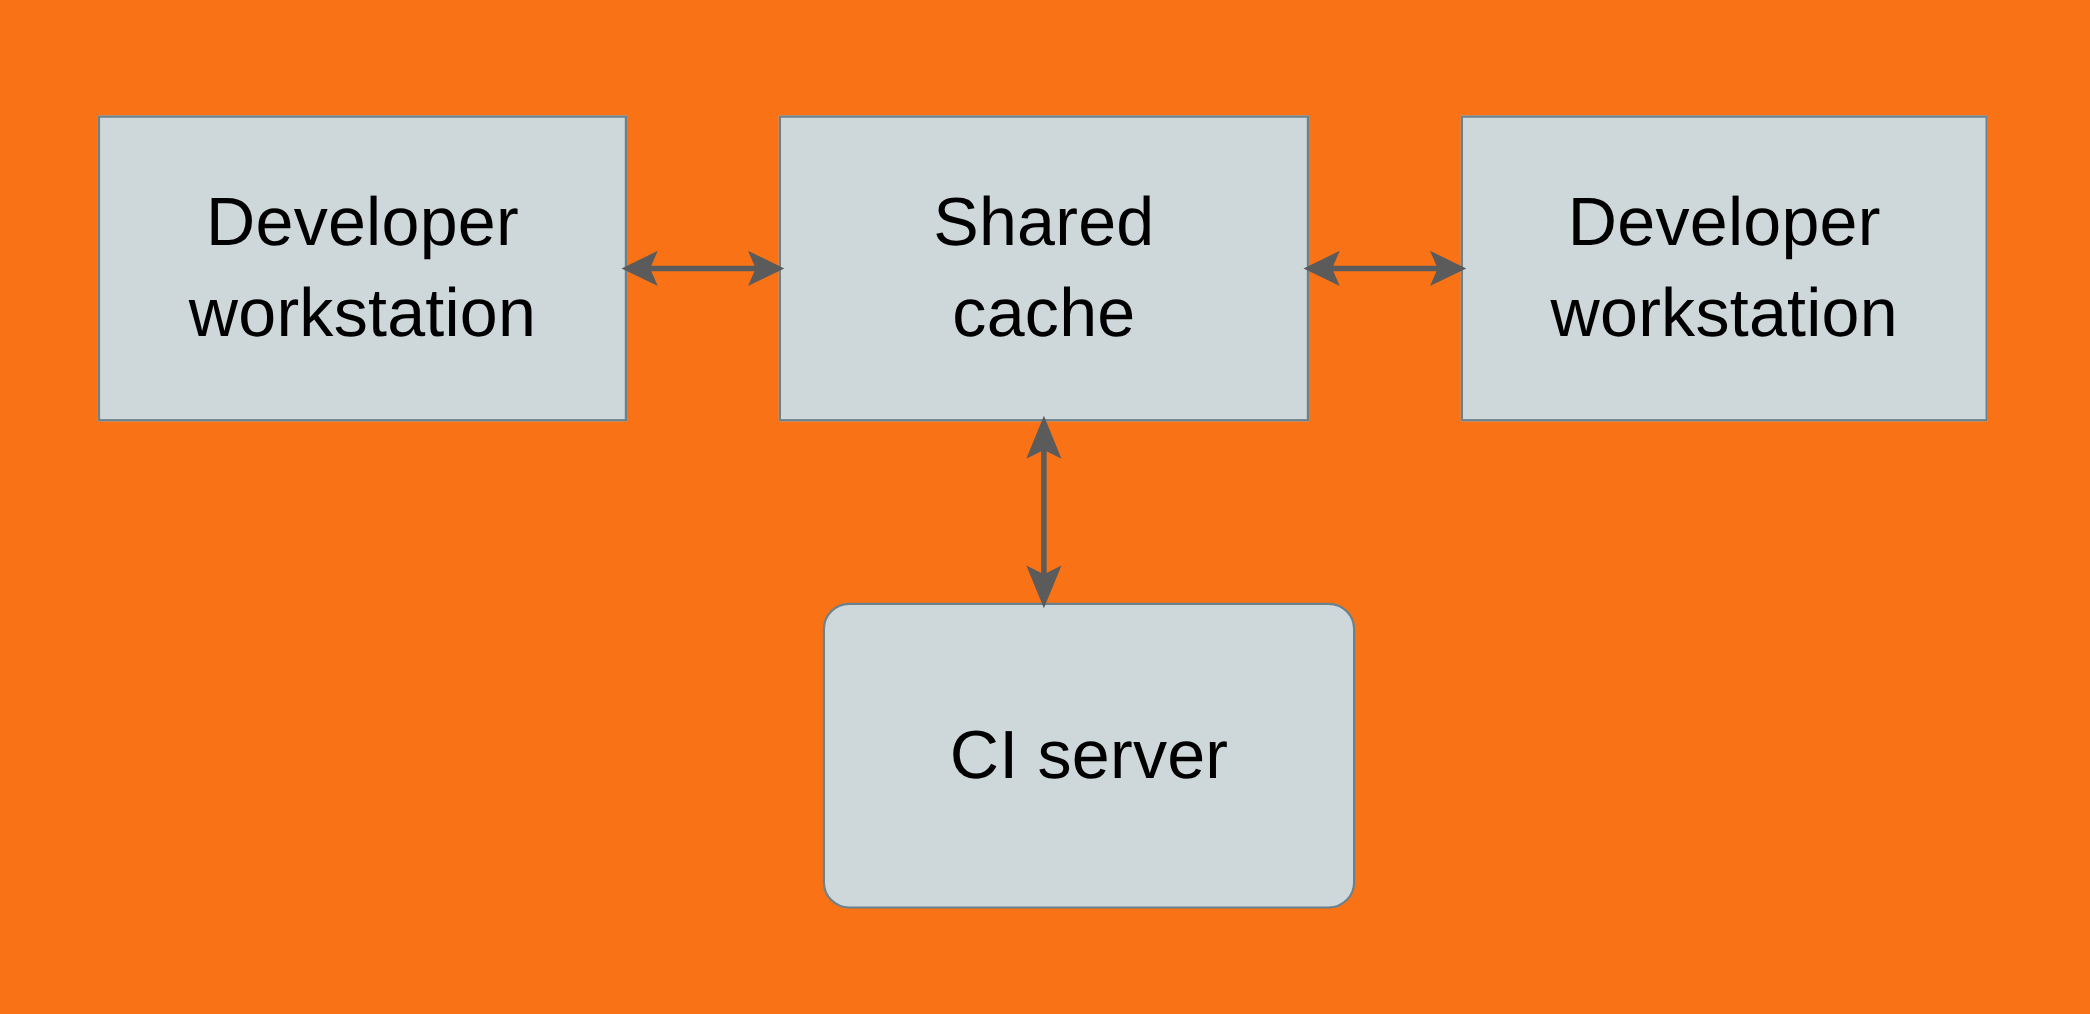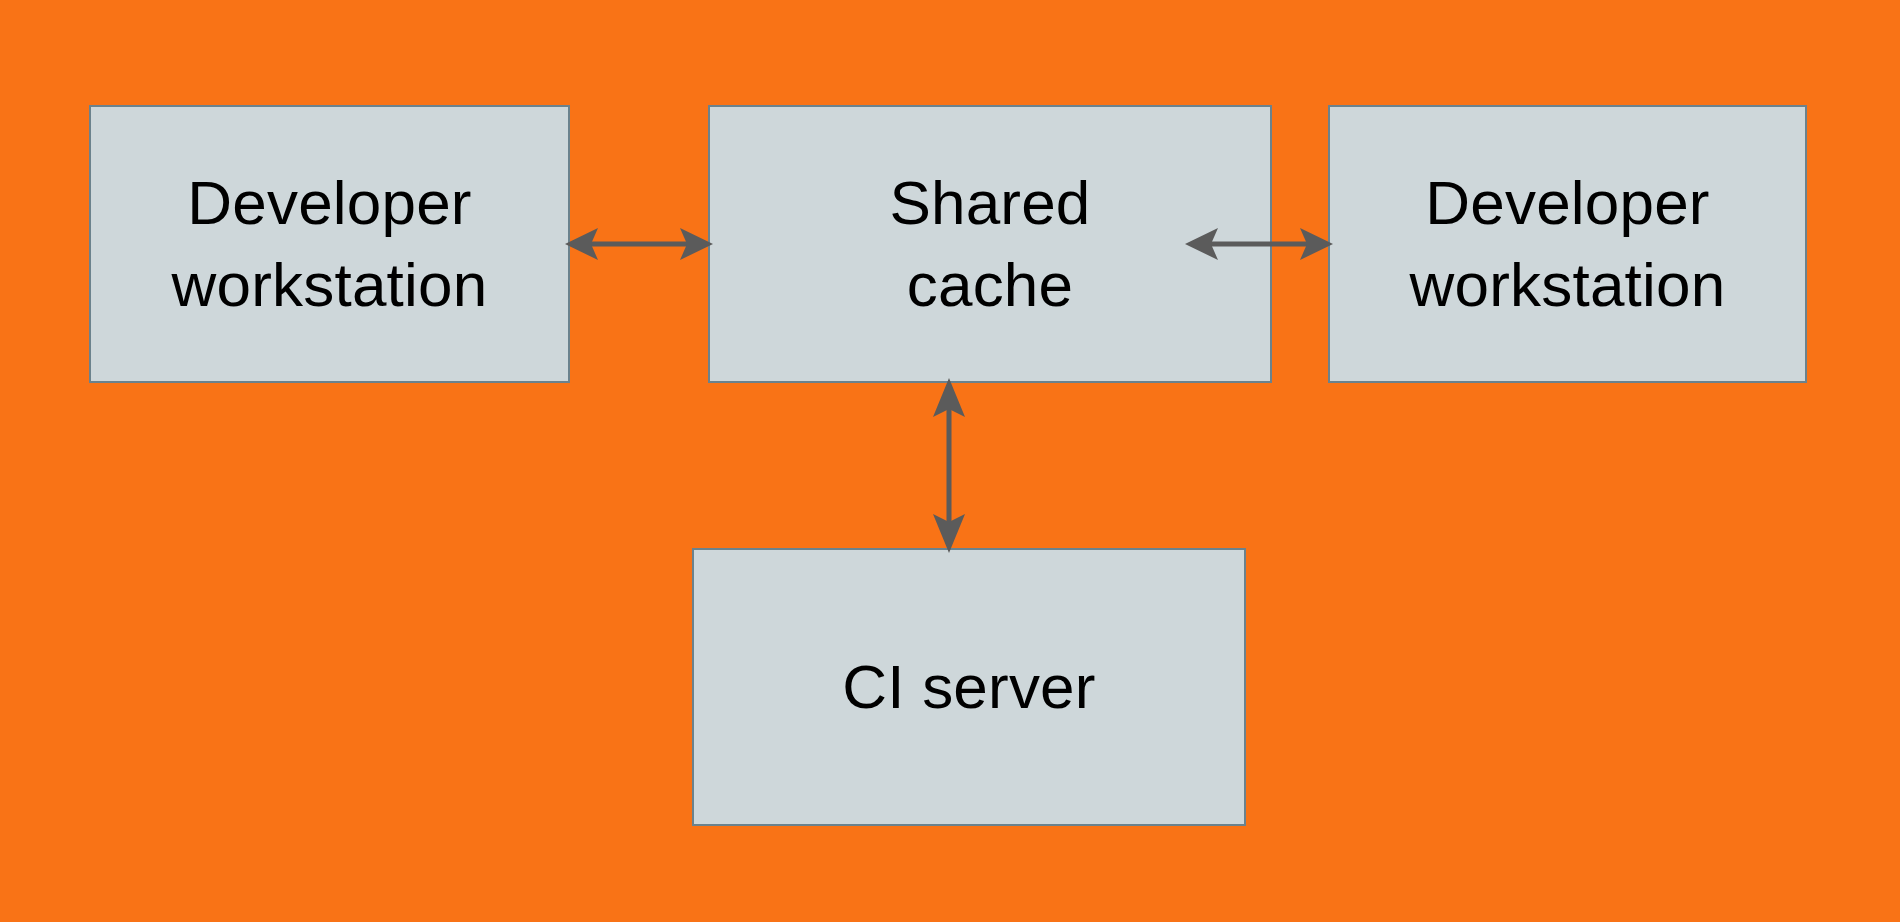--- a/index.html
+++ b/index.html
@@ -33,23 +33,23 @@
     line-height: 82px;
     color: #000000;
     font-weight: 400;
     letter-spacing: 0.2px;
     white-space: pre-line;
     padding: 0 4px;
   }
 
   
   #node-dev-left   { left: 89px;   top: 105px;  width: 481px; height: 278px; }
-  #node-cache      { left: 708px;  top: 105px;  width: 564px; height: 278px; }
+  #node-cache      { left: 708px;  top: 105px;  width: 482px; height: 278px; }
   #node-dev-right  { left: 1328px; top: 105px;  width: 479px; height: 278px; }
-  #node-ci         { left: 692px;  top: 548px;  width: 554px; height: 278px; }
+  #node-ci         { left: 748px;  top: 548px;  width: 484px; height: 278px; border-radius: 24px; }
 
   .connector {
     position: absolute;
     overflow: visible;
   }
   #conn-left   { left: 564px;  top: 214px; width: 150px; height: 60px; }
   #conn-right  { left: 1184px; top: 214px; width: 150px; height: 60px; }
   #conn-bottom { left: 919px;  top: 377px; width: 60px;  height: 177px; }
 
   .arrow-stroke {

